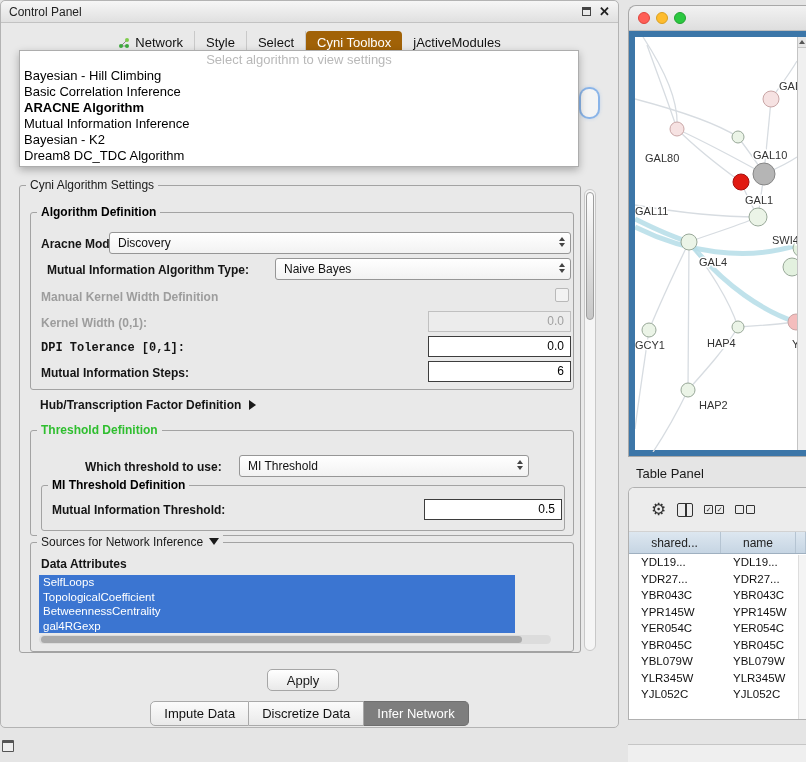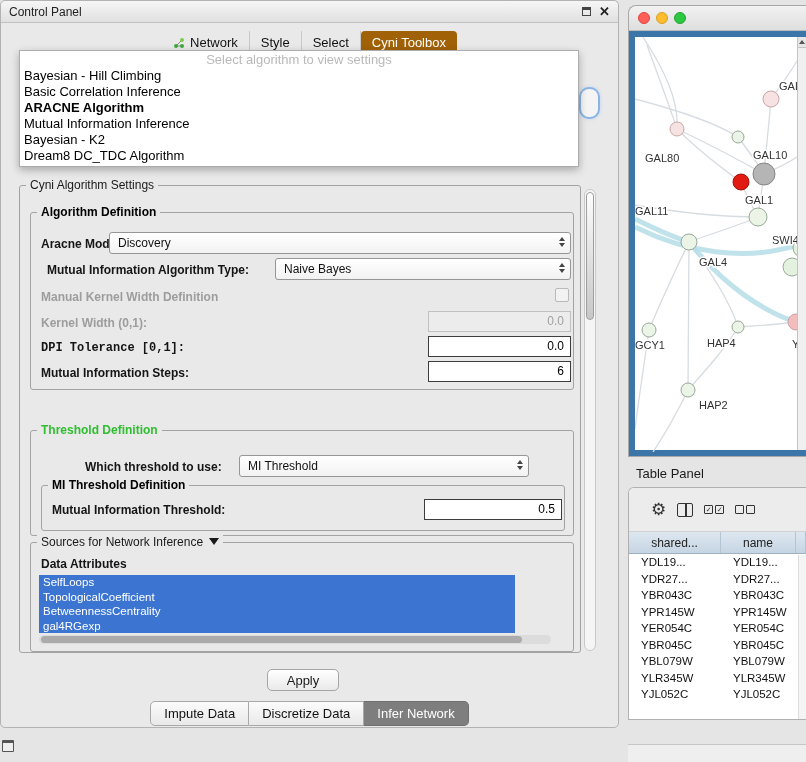--- a/index.html
+++ b/index.html
@@ -182,20 +182,23 @@
     </span>
     <span class="cp-tab">
         <span>Style</span>
       </span>
     <span class="cp-tab">
         <span>Select</span>
       </span>
     <span class="cp-tab active">
         <span>Cyni Toolbox</span>
       </span>
+    <span class="cp-tab">
+        <span>jActiveModules</span>
+      </span>
   </div>
 
   <div class="combo-stub"></div>
 
   <div class="algo-popup">
     <div class="popup-placeholder">Select algorithm to view settings</div>
     <div class="popup-item">Bayesian - Hill Climbing</div>
     <div class="popup-item">Basic Correlation Inference</div>
     <div class="popup-item selected">ARACNE Algorithm</div>
     <div class="popup-item">Mutual Information Inference</div>
@@ -233,20 +236,23 @@
       <span class="lbl disabled" style="left:10px; top:103px;">Kernel Width (0,1):</span>
       <span class="field disabled" style="left:397px; top:98px; width:143px;">0.0</span>
 
       <span class="lbl" style="left:10px; top:128px;font-family:Liberation Mono, monospace;">DPI Tolerance [0,1]:</span>
       <span class="field" style="left:397px; top:123px; width:143px;">0.0</span>
 
       <span class="lbl" style="left:10px; top:153px;">Mutual Information Steps:</span>
       <span class="field" style="left:397px; top:148px; width:143px;">6</span>
     </div>
 
+    <span class="lbl" style="left:20px; top:212px;">
+      <span>Hub/Transcription Factor Definition</span><span class="arrow-right"></span>
+    </span>
 
     <div class="tg" style="left:10px; top:244px; width:544px; height:106px;">
       <span class="tg-title green">Threshold Definition</span>
 
       <span class="lbl" style="left:54px; top:29px;">Which threshold to use:</span>
       <div class="dd" style="left:208px; top:24px; width:290px;">
         <span>MI Threshold</span>
         <span class="spinner">
             <span class="tri-up"></span>
             <span class="tri-down"></span>

